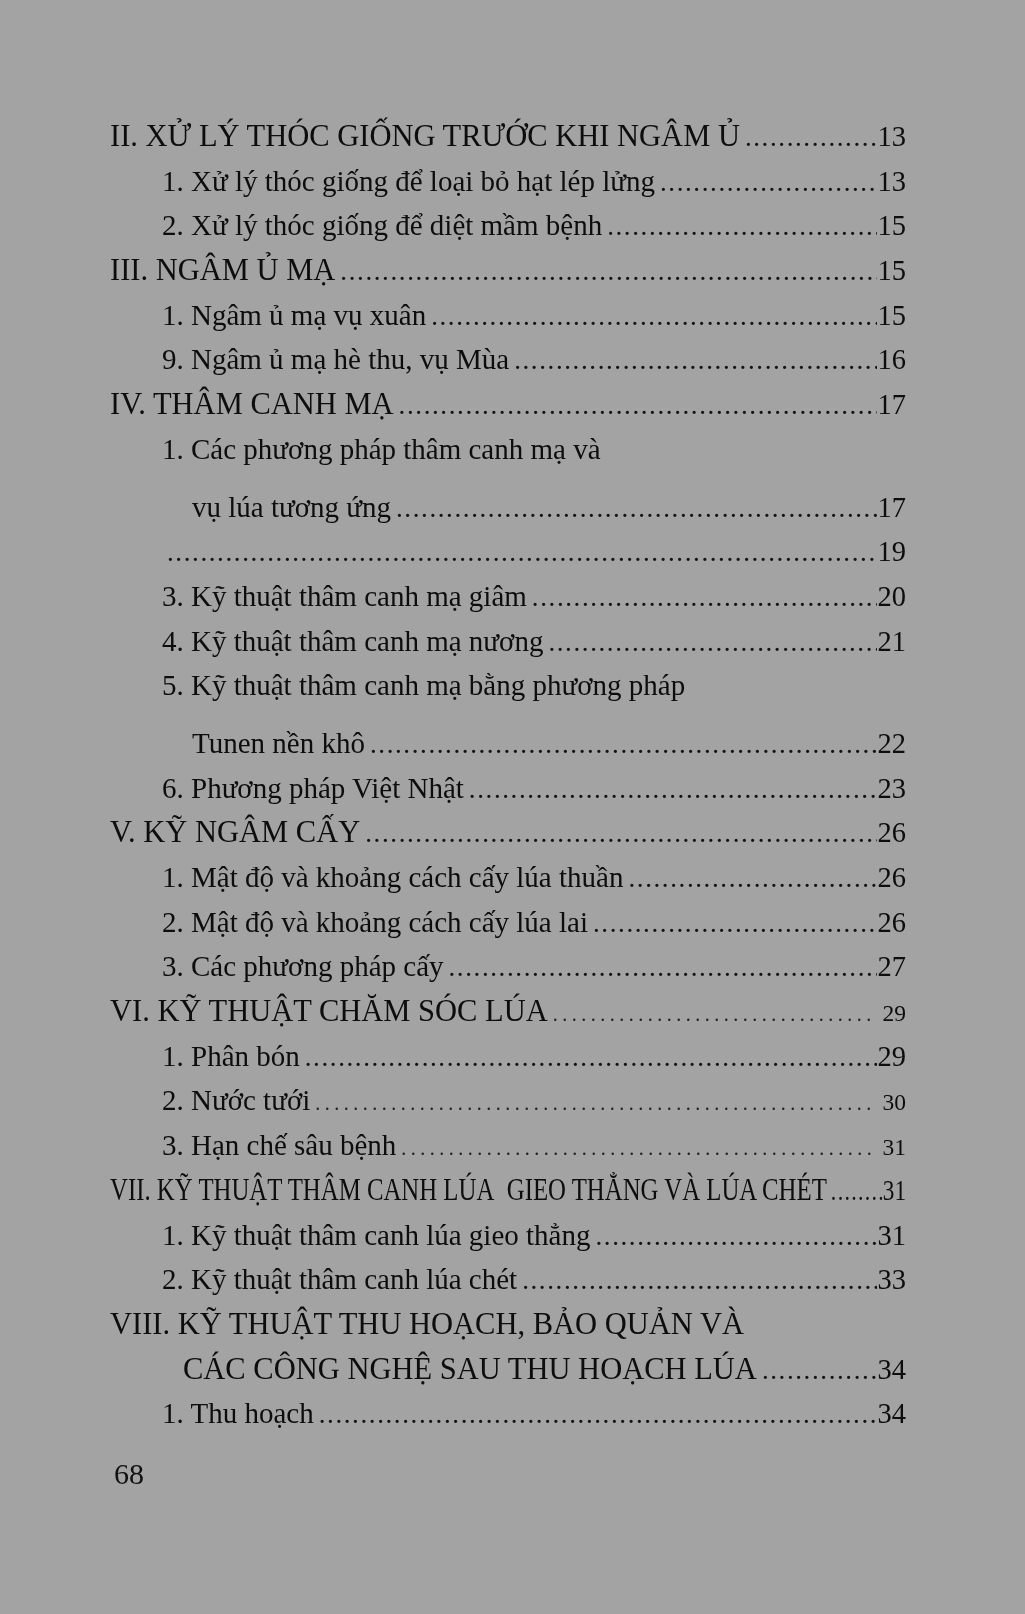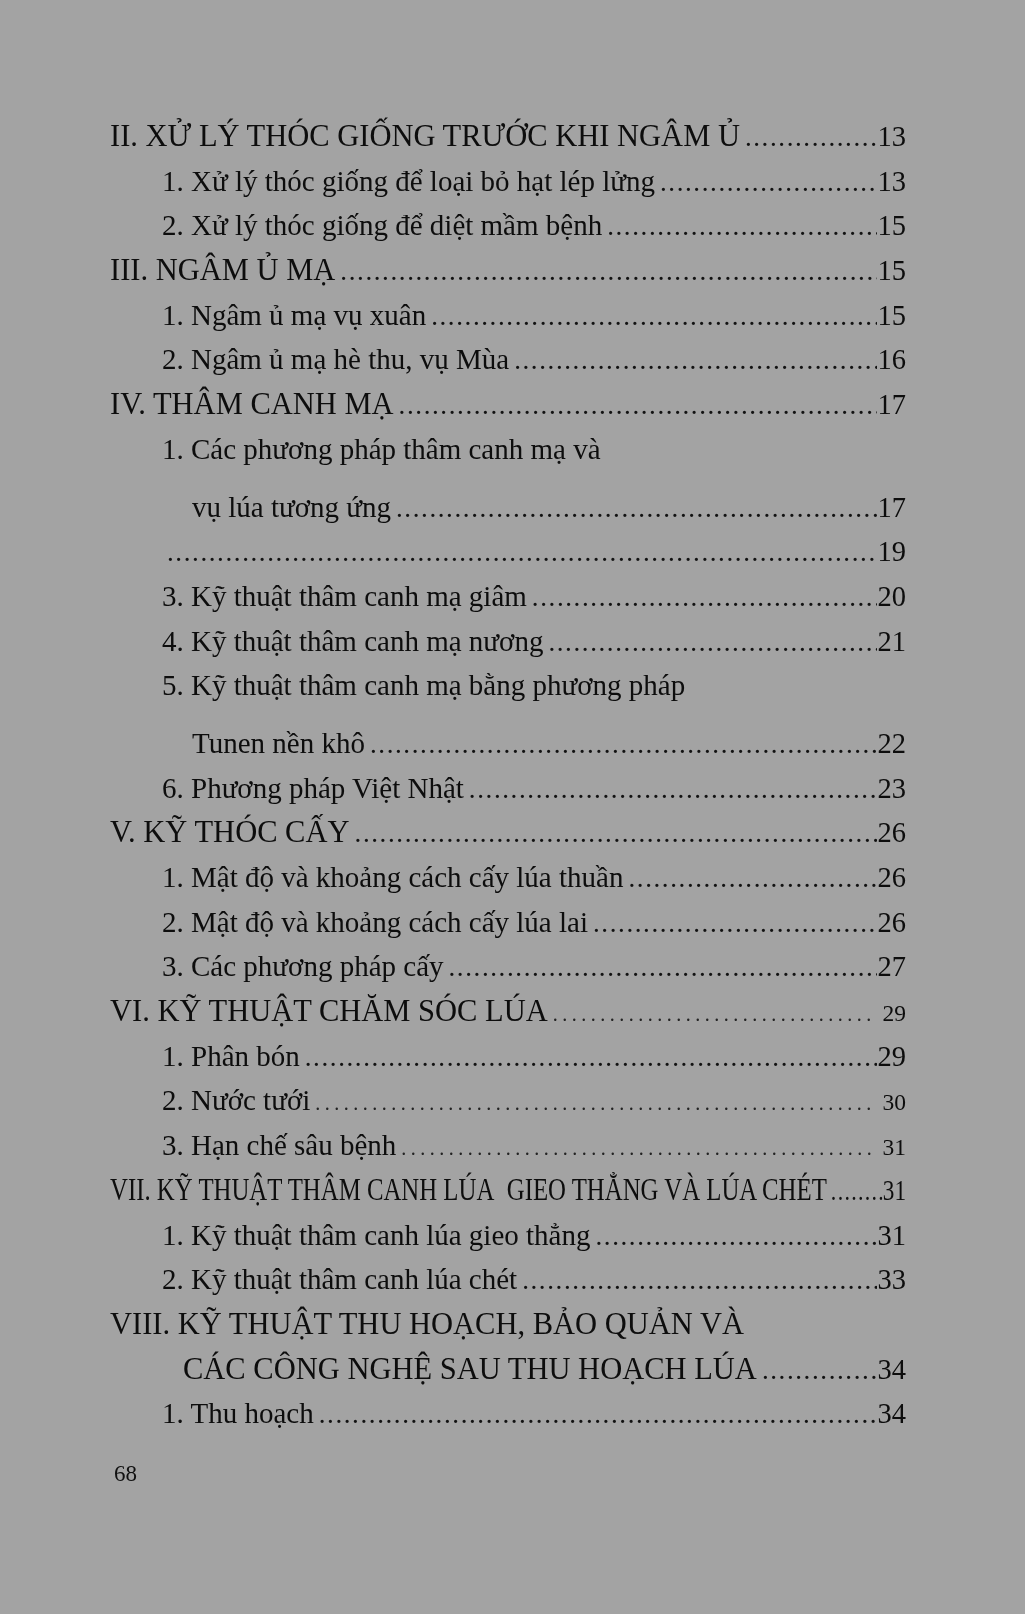--- a/index.html
+++ b/index.html
@@ -67,21 +67,21 @@
     font-size: 20px;
     letter-spacing: 4.5px;
     color: #222;
   }
   .row.small .leader { margin-right: 7px; }
   .row.small .pagenum { font-size: 23.5px; }
   .footer-pagenum {
     position: absolute;
     left: 114px;
     top: 1459px;
-    font-size: 23px;
+    font-size: 30px;
     line-height: 30px;
     color: #111;
   }
 </style>
 </head>
 <body>
 
 <div class="page">
 
   <div class="toc" id="toc-list">
@@ -104,21 +104,21 @@
     <span class="label">III. NGÂM Ủ MẠ</span>
     <span class="leader" aria-hidden="true"></span>
     <span class="pagenum">15</span>
   </div>
       <div class="row sub">
     <span class="label">1. Ngâm ủ mạ vụ xuân</span>
     <span class="leader" aria-hidden="true"></span>
     <span class="pagenum">15</span>
   </div>
       <div class="row sub">
-    <span class="label">2. Ngâm ủ mạ hè thu, vụ Mùa</span>
+    <span class="label">9. Ngâm ủ mạ hè thu, vụ Mùa</span>
     <span class="leader" aria-hidden="true"></span>
     <span class="pagenum">16</span>
   </div>
       <div class="row h1">
     <span class="label">IV. THÂM CANH MẠ</span>
     <span class="leader" aria-hidden="true"></span>
     <span class="pagenum">17</span>
   </div>
       <div class="row sub">
     <span class="label">1. Các phương pháp thâm canh mạ và</span>
@@ -151,21 +151,21 @@
     <span class="label">Tunen nền khô</span>
     <span class="leader" aria-hidden="true"></span>
     <span class="pagenum">22</span>
   </div>
       <div class="row sub">
     <span class="label">6. Phương pháp Việt Nhật</span>
     <span class="leader" aria-hidden="true"></span>
     <span class="pagenum">23</span>
   </div>
       <div class="row h1">
-    <span class="label">V. KỸ THÓC CẤY</span>
+    <span class="label">V. KỸ NGÂM CẤY</span>
     <span class="leader" aria-hidden="true"></span>
     <span class="pagenum">26</span>
   </div>
       <div class="row sub">
     <span class="label">1. Mật độ và khoảng cách cấy lúa thuần</span>
     <span class="leader" aria-hidden="true"></span>
     <span class="pagenum">26</span>
   </div>
       <div class="row sub">
     <span class="label">2. Mật độ và khoảng cách cấy lúa lai</span>

